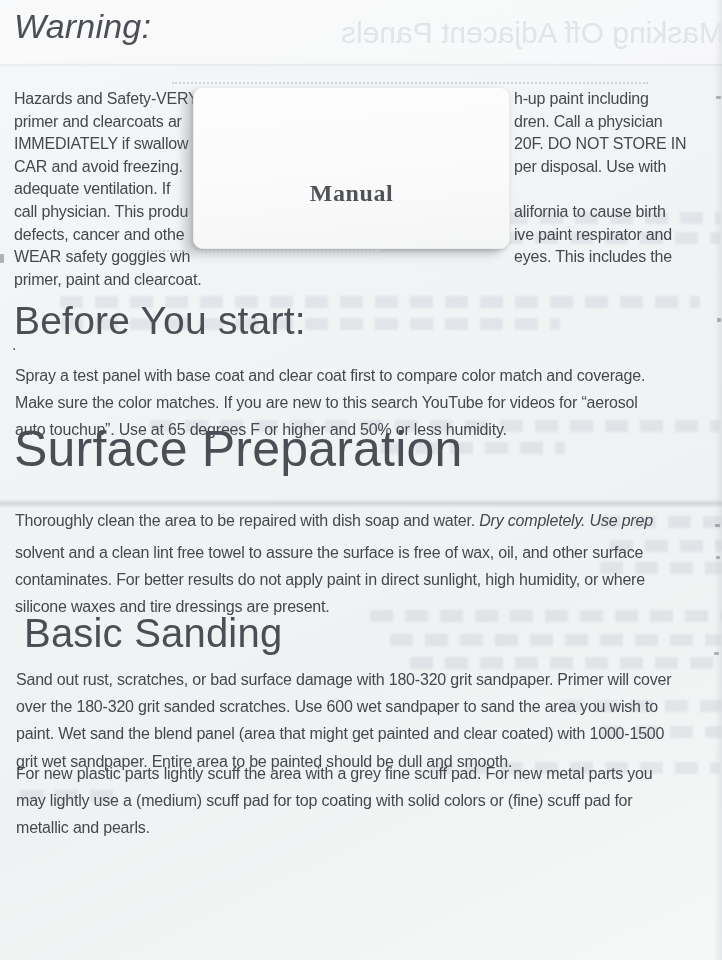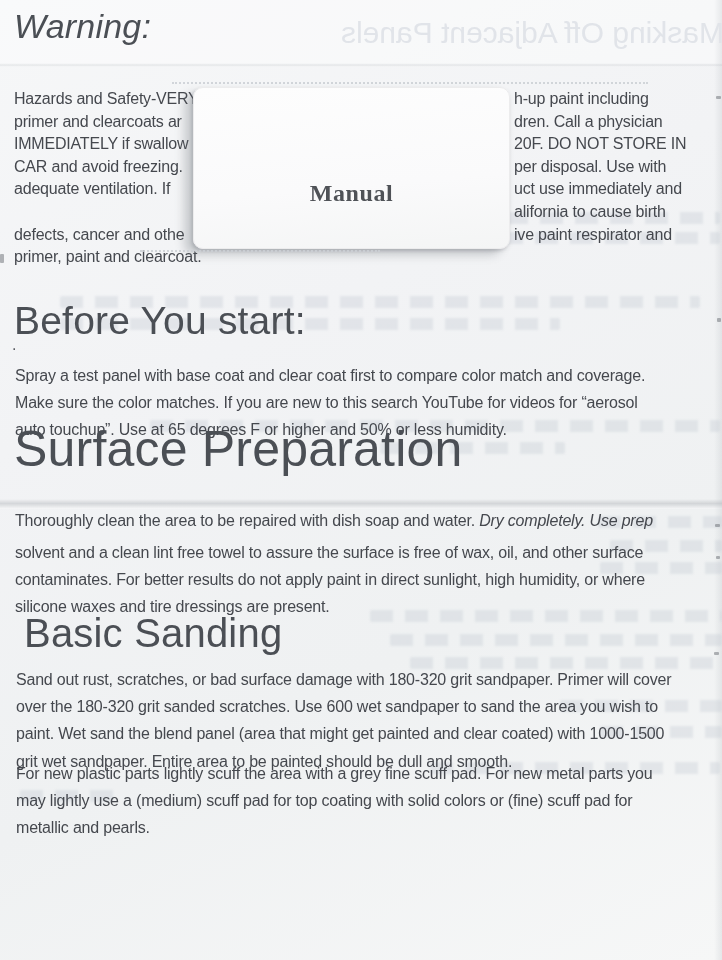--- a/index.html
+++ b/index.html
@@ -105,28 +105,32 @@
     <div class="wline">
       <span>IMMEDIATELY if swallow</span>
       <span class="right">20F. DO NOT STORE IN</span>
     </div>
     <div class="wline">
       <span>CAR and avoid freezing.</span>
       <span class="right">per disposal. Use with</span>
     </div>
     <div class="wline">
       <span>adequate ventilation. If</span>
-      <span class="right">uct use immediately and</span>
     </div>
     <div class="wline">
+      <span>call physician. This produ</span>
       <span class="right">alifornia to cause birth</span>
     </div>
     <div class="wline">
       <span>defects, cancer and othe</span>
       <span class="right">ive paint respirator and</span>
+    </div>
+    <div class="wline">
+      <span>WEAR safety goggles wh</span>
+      <span class="right">eyes. This includes the</span>
     </div>
     <div class="wline">
       <span>primer, paint and clearcoat.</span>
     </div>
   </div>
 
   <div class="perf perf-top"></div>
   <div class="sticker">
     <div class="st-line st2">Manual</div>
   </div>

